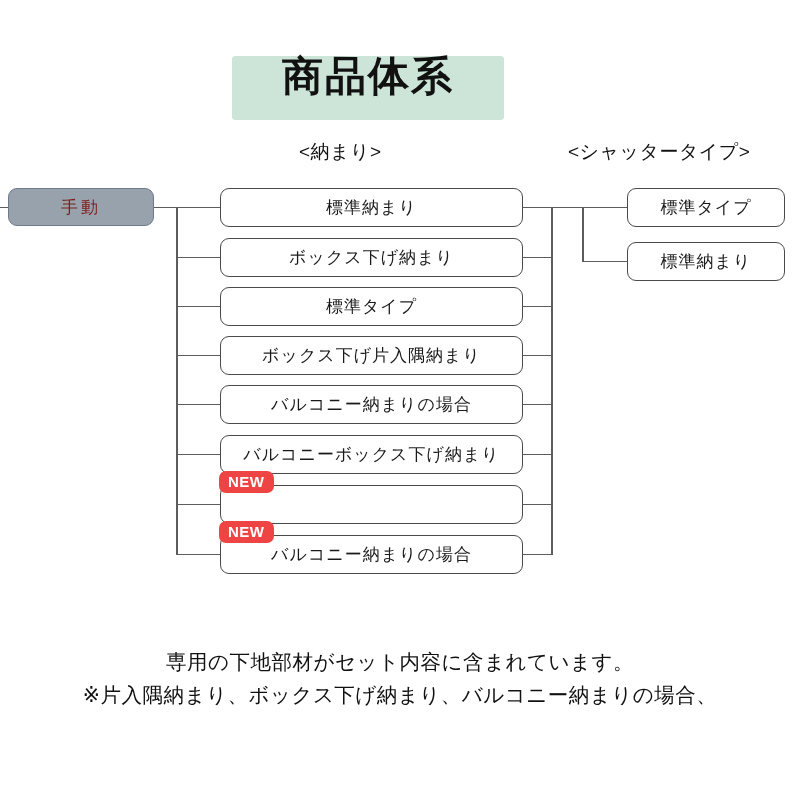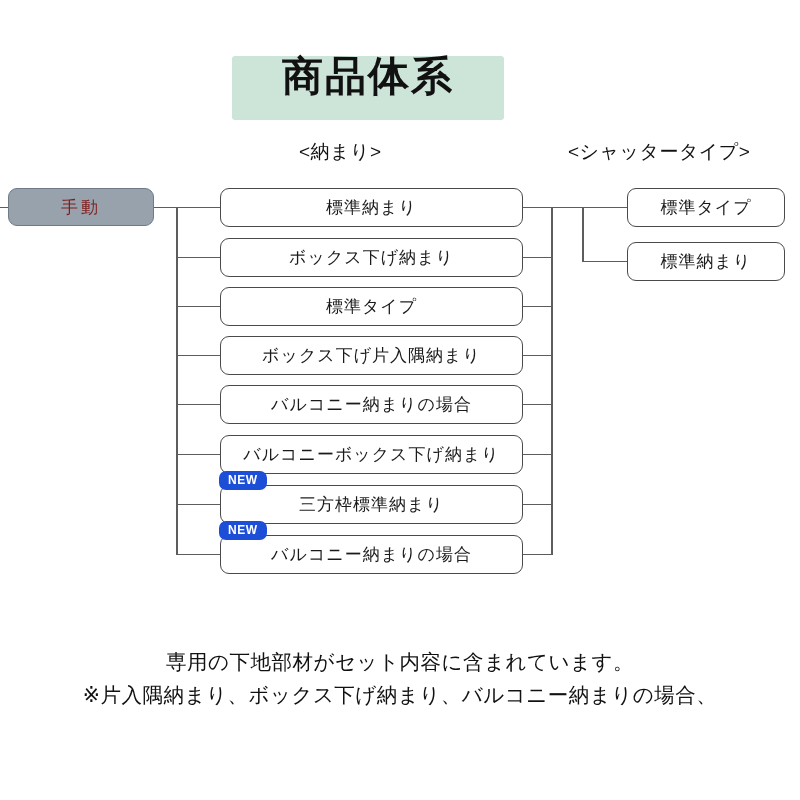--- a/index.html
+++ b/index.html
@@ -113,23 +113,23 @@
     left: 627px;
     width: 158px;
     height: 39px;
   }
 
   
   .new-badge {
     position: absolute;
     left: -2px;
     top: -15px;
-    background: #1d4ed8;
+    background: #ef4444;
     color: #ffffff;
-    font-size: 12px;
+    font-size: 15px;
     font-weight: bold;
     letter-spacing: 0.5px;
     padding: 3px 9px 4px 9px;
     border-radius: 7px;
     line-height: 1;
     z-index: 5;
   }
 
   
   .footnote {
@@ -213,21 +213,20 @@
       <span class="node-label">ボックス下げ片入隅納まり</span>
     </div>
     <div class="node-box" style="top:385px">
       <span class="node-label">バルコニー納まりの場合</span>
     </div>
     <div class="node-box" style="top:435px">
       <span class="node-label">バルコニーボックス下げ納まり</span>
     </div>
     <div class="node-box" style="top:485px">
       <span class="new-badge">NEW</span>
-      <span class="node-label">三方枠標準納まり</span>
     </div>
     <div class="node-box" style="top:535px">
       <span class="new-badge">NEW</span>
       <span class="node-label">バルコニー納まりの場合</span>
     </div>
   </div>
 
   <div class="col-shutter">
     <div class="node-box" style="top:188px">
       <span class="node-label">標準タイプ</span>

